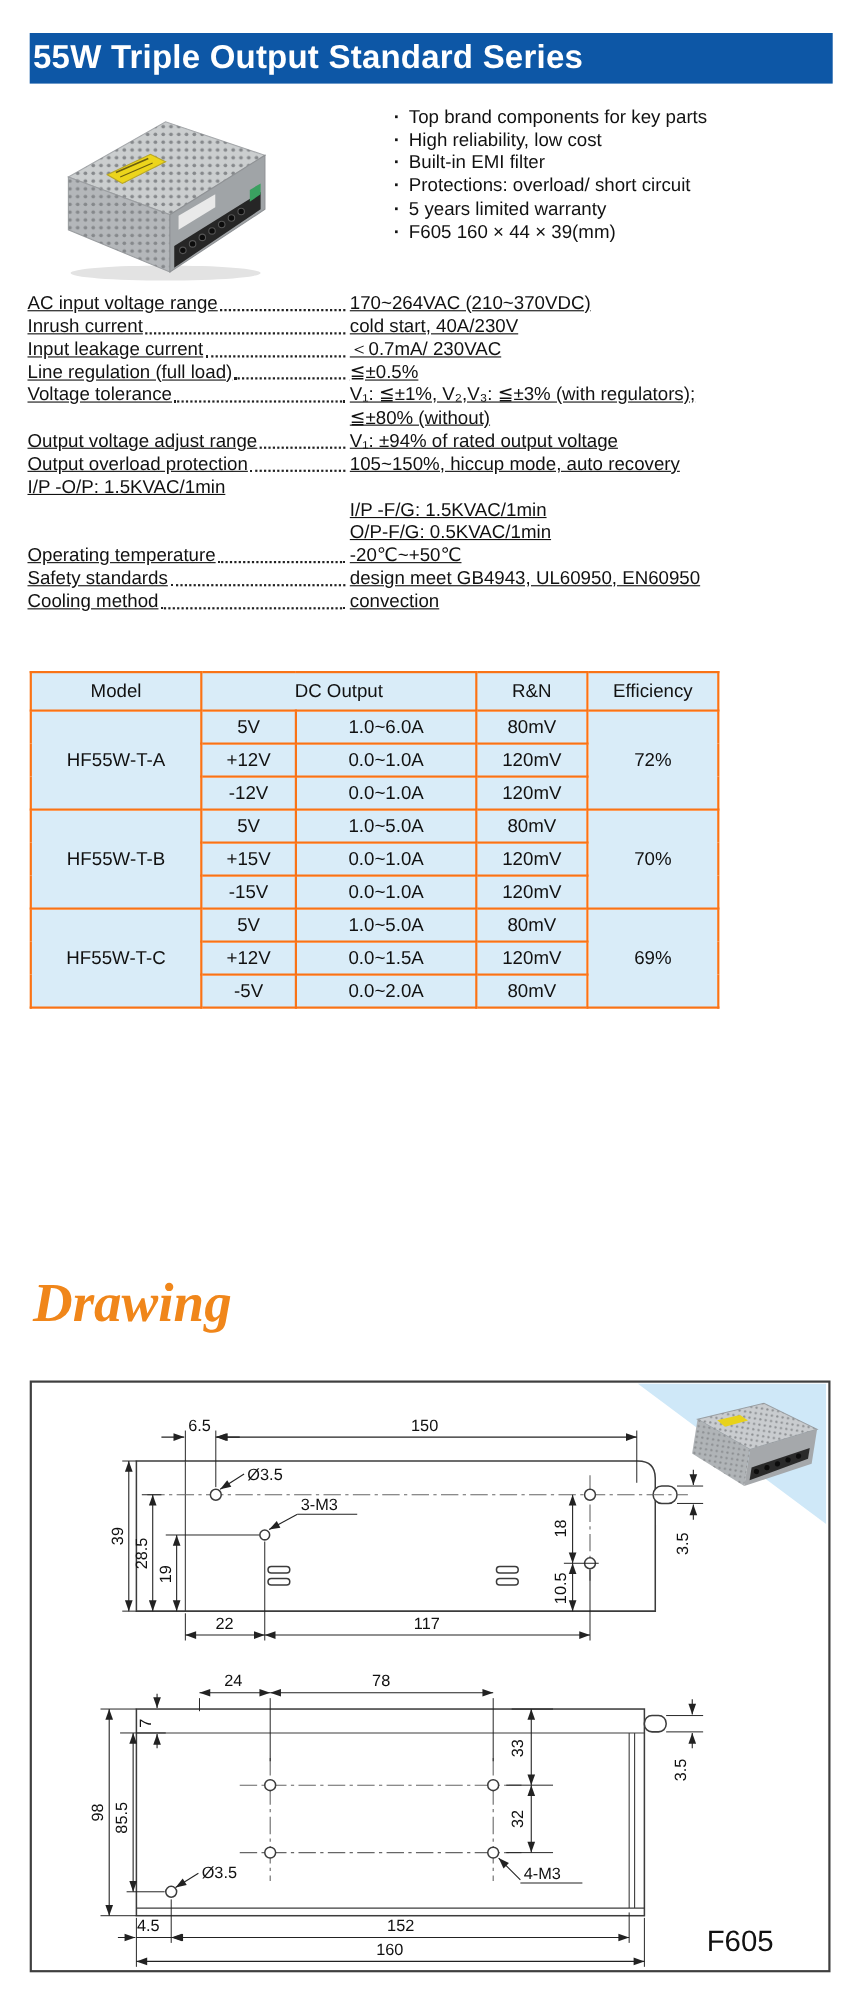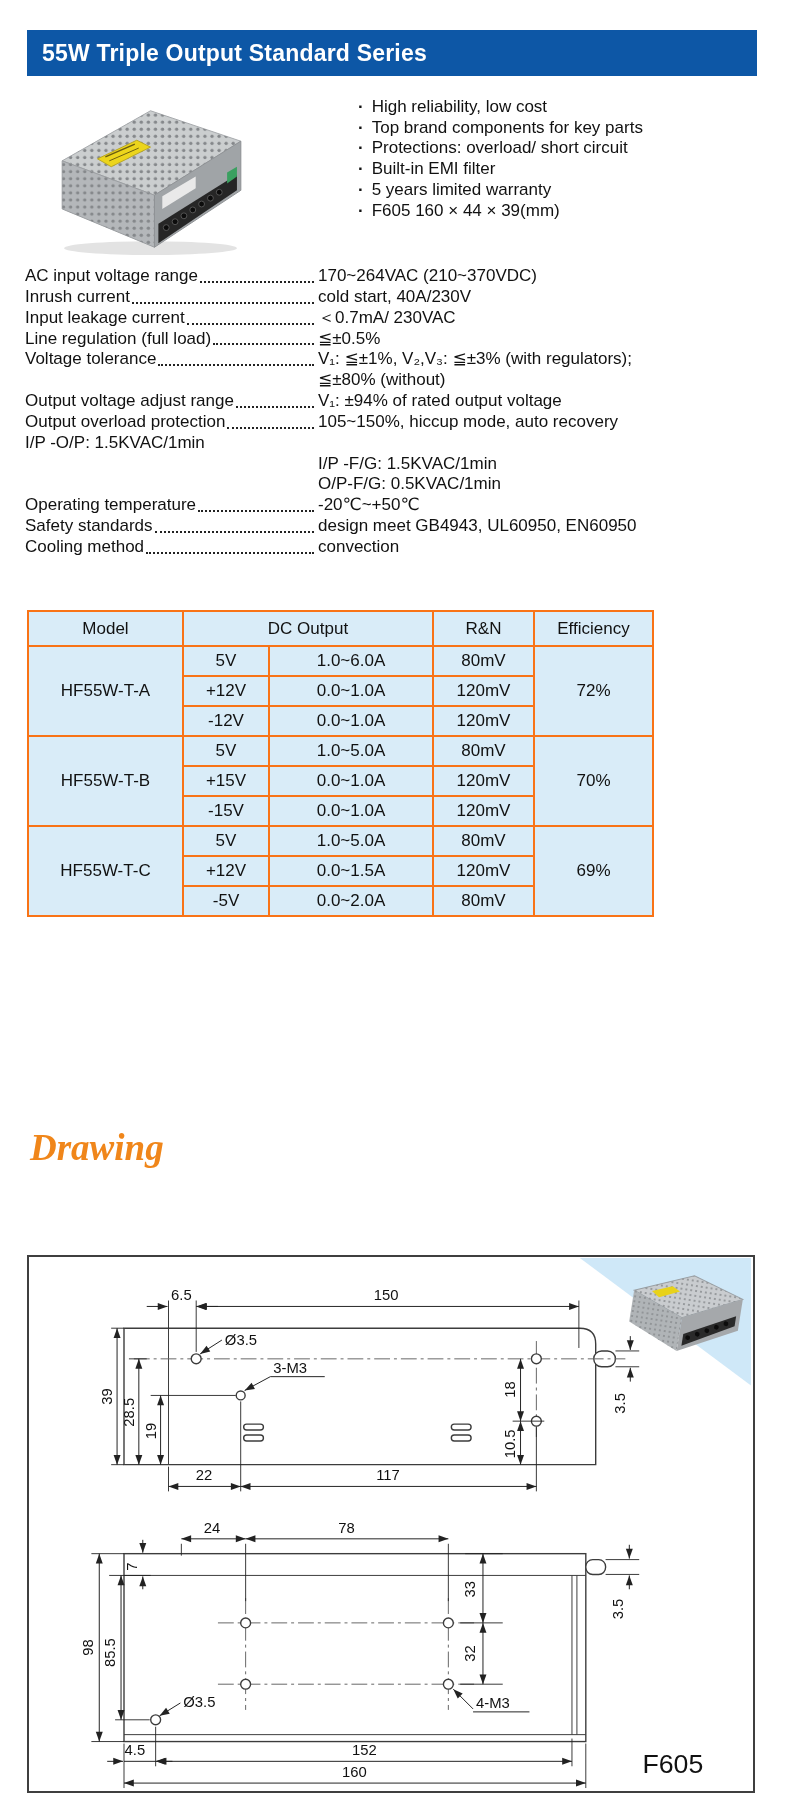--- a/index.html
+++ b/index.html
@@ -1,49 +1,49 @@
 <!DOCTYPE html>
 <html><head>
 <meta charset="utf-8">
 <style>
   html,body{margin:0;padding:0;background:#fff;}
   #page{position:relative;width:786px;height:1819px;background:#fff;overflow:hidden;
         font-family:"Liberation Sans","DejaVu Sans",sans-serif;color:#111;}
 
   
   .hdr{position:absolute;left:27px;top:30px;width:730px;height:46px;background:#0D57A6;}
-  .hdr span{display:block;color:#fff;font-size:23px;font-weight:bold;line-height:46px;padding-left:15px;letter-spacing:0.2px;}
+  .hdr span{display:block;color:#fff;font-size:30px;font-weight:bold;line-height:46px;padding-left:3px;letter-spacing:0.2px;}
 
   
   .photo{position:absolute;left:46px;top:98px;width:212px;height:162px;}
 
   
   .features{position:absolute;left:358px;top:97px;font-size:17px;line-height:20.7px;}
   .feat{white-space:nowrap;}
   .feat::before{content:"·";font-weight:bold;margin-right:8px;}
 
   
-  .specs{position:absolute;left:25px;top:266px;width:750px;font-size:17px;}
+  .specs{position:absolute;left:25px;top:266px;width:750px;font-size:17px;text-decoration:underline;}
   .spec-row{display:flex;height:20.85px;line-height:20.85px;}
   .spec-left{display:flex;width:293px;flex:none;}
   .spec-left .lbl{white-space:nowrap;}
   .spec-left .dots{flex:1;border-bottom:2px dotted #222;margin:0 4px 4px 2px;}
   .spec-left.no-dots .dots{border-bottom:none;}
   .spec-value{white-space:nowrap;}
 
   
   .tblwrap{position:absolute;left:27px;top:610px;}
   table.out{border-collapse:collapse;table-layout:fixed;width:625px;font-size:17px;}
   table.out td{background:#D9ECF8;border:2px solid #f97316;text-align:center;vertical-align:middle;
                height:28px;padding:0;overflow:hidden;}
   table.out tr.th-row td{height:33px;}
 
   
-  .draw-title{position:absolute;left:30px;top:1126px;font-family:"Liberation Serif","DejaVu Serif",serif;
-              font-style:italic;font-weight:bold;font-size:37px;color:#F0861A;}
+  .draw-title{position:absolute;left:30px;top:1155px;font-family:"Liberation Serif","DejaVu Serif",serif;
+              font-style:italic;font-weight:bold;font-size:50px;color:#F0861A;}
   .panel{position:absolute;left:27px;top:1255px;width:728px;height:538px;border:2px solid #3f3f3f;
          box-sizing:border-box;background:#fff;}
   .panel svg{display:block;width:100%;height:100%;}
 
   
   .ol{stroke:#3c3c3c;stroke-width:1.4;fill:#fff;}
   .thin{stroke:#3c3c3c;stroke-width:1;fill:none;}
   .cl{stroke:#666;stroke-width:1;stroke-dasharray:16 4 3 4;fill:none;}
   .dl{stroke:#222;stroke-width:1;fill:none;}
   .xl{stroke:#222;stroke-width:0.9;fill:none;}
@@ -83,24 +83,24 @@
     <circle cx="158" cy="108" r="3" fill="#0c0c0c" stroke="#555"></circle>
     <circle cx="167" cy="102" r="3" fill="#0c0c0c" stroke="#555"></circle>
     <circle cx="176" cy="96" r="3" fill="#0c0c0c" stroke="#555"></circle>
     <polygon points="184,76 194,70 194,80 184,87" fill="#3aa060"></polygon>
     <polygon points="52,62 92,43 106,50 66,70" fill="#ecd51c" stroke="#b8a625"></polygon>
     <line x1="60" y1="60" x2="90" y2="47" stroke="#6b5e10" stroke-width="1.5"></line>
     <line x1="64" y1="64" x2="94" y2="51" stroke="#6b5e10" stroke-width="1"></line>
   </svg>
 
   <div class="features">
+    <div class="feat">Top brand components for key parts</div>
     <div class="feat">High reliability, low cost</div>
-    <div class="feat">Top brand components for key parts</div>
+    <div class="feat">Built-in EMI filter</div>
     <div class="feat">Protections: overload/ short circuit</div>
-    <div class="feat">Built-in EMI filter</div>
     <div class="feat">5 years limited warranty</div>
     <div class="feat">F605  160 × 44 × 39(mm)</div>
   </div>
 
   <div class="specs">
     <div class="spec-row">
       <span class="spec-left">
           <span class="lbl">AC input voltage range</span>
           <span class="dots"></span>
         </span>

